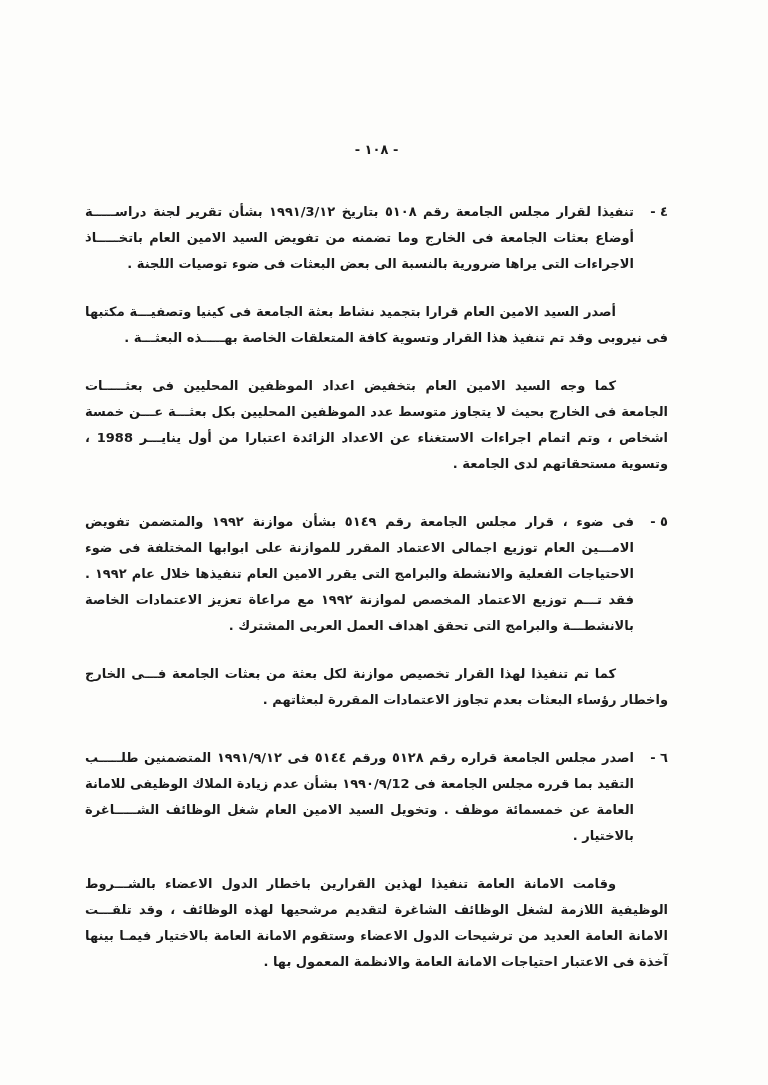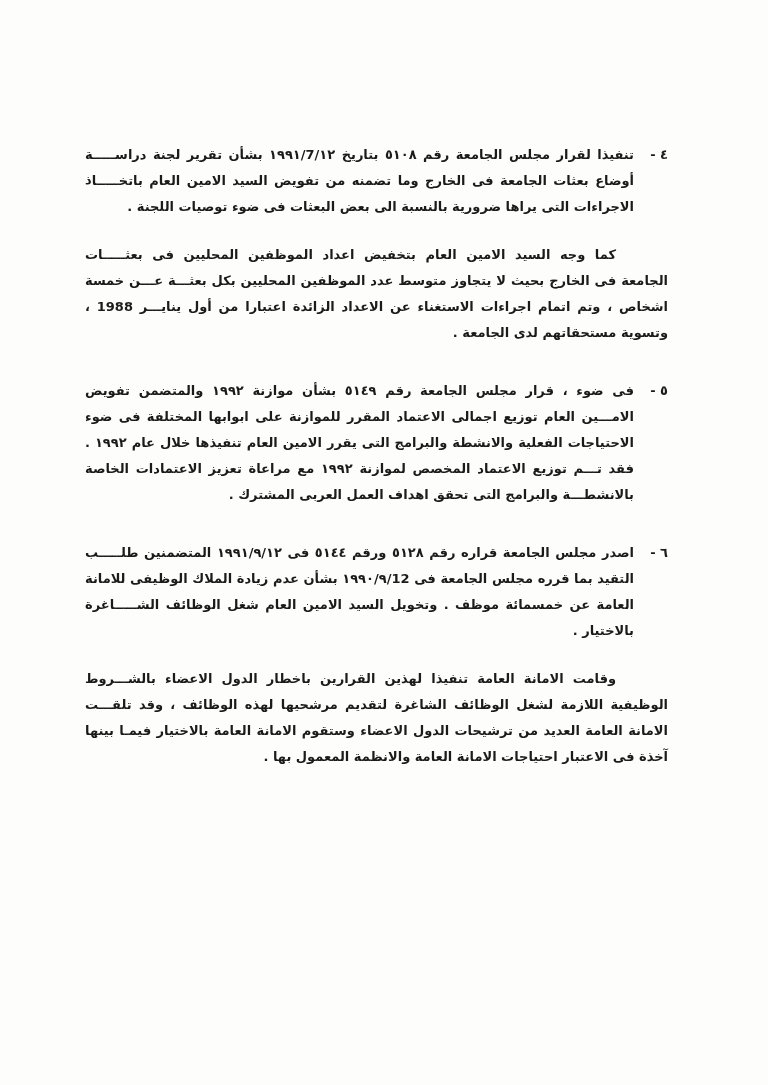--- a/index.html
+++ b/index.html
@@ -52,36 +52,39 @@
     margin-top: 22px;
     text-indent: 52px;
     text-align: justify;
   }
 </style>
 </head>
 <body>
 
 <main class="page">
 
+  <header class="page-number">- ١٠٨ -</header>
 
   <div class="doc">
 
     <section class="section">
       <div class="numbered">
         <span class="marker">٤ -</span>
-        <p class="lead">تنفيذا لقرار مجلس الجامعة رقم ٥١٠٨ بتاريخ ١٩٩١/7/١٢ بشأن تقرير لجنة دراســـــة أوضاع بعثات الجامعة فى الخارج وما تضمنه من تفويض السيد الامين العام باتخـــــاذ الاجراءات التى يراها ضرورية بالنسبة الى بعض البعثات فى ضوء توصيات اللجنة .</p>
+        <p class="lead">تنفيذا لقرار مجلس الجامعة رقم ٥١٠٨ بتاريخ ١٩٩١/3/١٢ بشأن تقرير لجنة دراســـــة أوضاع بعثات الجامعة فى الخارج وما تضمنه من تفويض السيد الامين العام باتخـــــاذ الاجراءات التى يراها ضرورية بالنسبة الى بعض البعثات فى ضوء توصيات اللجنة .</p>
       </div>
+      <p class="plain">أصدر السيد الامين العام قرارا بتجميد نشاط بعثة الجامعة فى كينيا وتصفيـــة مكتبها فى نيروبى وقد تم تنفيذ هذا القرار وتسوية كافة المتعلقات الخاصة بهـــــذه البعثـــة .</p>
       <p class="plain">كما وجه السيد الامين العام بتخفيض اعداد الموظفين المحليين فى بعثـــــات الجامعة فى الخارج بحيث لا يتجاوز متوسط عدد الموظفين المحليين بكل بعثـــة عـــن خمسة اشخاص ، وتم اتمام اجراءات الاستغناء عن الاعداد الزائدة اعتبارا من أول ينايـــر 1988 ، وتسوية مستحقاتهم لدى الجامعة .</p>
     </section>
 
     <section class="section">
       <div class="numbered">
         <span class="marker">٥ -</span>
         <p class="lead">فى ضوء ، قرار مجلس الجامعة رقم ٥١٤٩ بشأن موازنة ١٩٩٢ والمتضمن تفويض الامـــين العام توزيع اجمالى الاعتماد المقرر للموازنة على ابوابها المختلفة فى ضوء الاحتياجات الفعلية والانشطة والبرامج التى يقرر الامين العام تنفيذها خلال عام ١٩٩٢ . فقد تـــم توزيع الاعتماد المخصص لموازنة ١٩٩٢ مع مراعاة تعزيز الاعتمادات الخاصة بالانشطـــة والبرامج التى تحقق اهداف العمل العربى المشترك .</p>
       </div>
+      <p class="plain">كما تم تنفيذا لهذا القرار تخصيص موازنة لكل بعثة من بعثات الجامعة فـــى الخارج واخطار رؤساء البعثات بعدم تجاوز الاعتمادات المقررة لبعثاتهم .</p>
     </section>
 
     <section class="section">
       <div class="numbered">
         <span class="marker">٦ -</span>
         <p class="lead">اصدر مجلس الجامعة قراره رقم ٥١٢٨ ورقم ٥١٤٤ فى ١٩٩١/٩/١٢ المتضمنين طلـــــب التقيد بما قرره مجلس الجامعة فى ١٩٩٠/٩/12 بشأن عدم زيادة الملاك الوظيفى للامانة العامة عن خمسمائة موظف . وتخويل السيد الامين العام شغل الوظائف الشـــــاغرة بالاختيار .</p>
       </div>
       <p class="plain">وقامت الامانة العامة تنفيذا لهذين القرارين باخطار الدول الاعضاء بالشـــروط الوظيفية اللازمة لشغل الوظائف الشاغرة لتقديم مرشحيها لهذه الوظائف ، وقد تلقـــت الامانة العامة العديد من ترشيحات الدول الاعضاء وستقوم الامانة العامة بالاختيار فيمـا بينها آخذة فى الاعتبار احتياجات الامانة العامة والانظمة المعمول بها .</p>
     </section>
 

